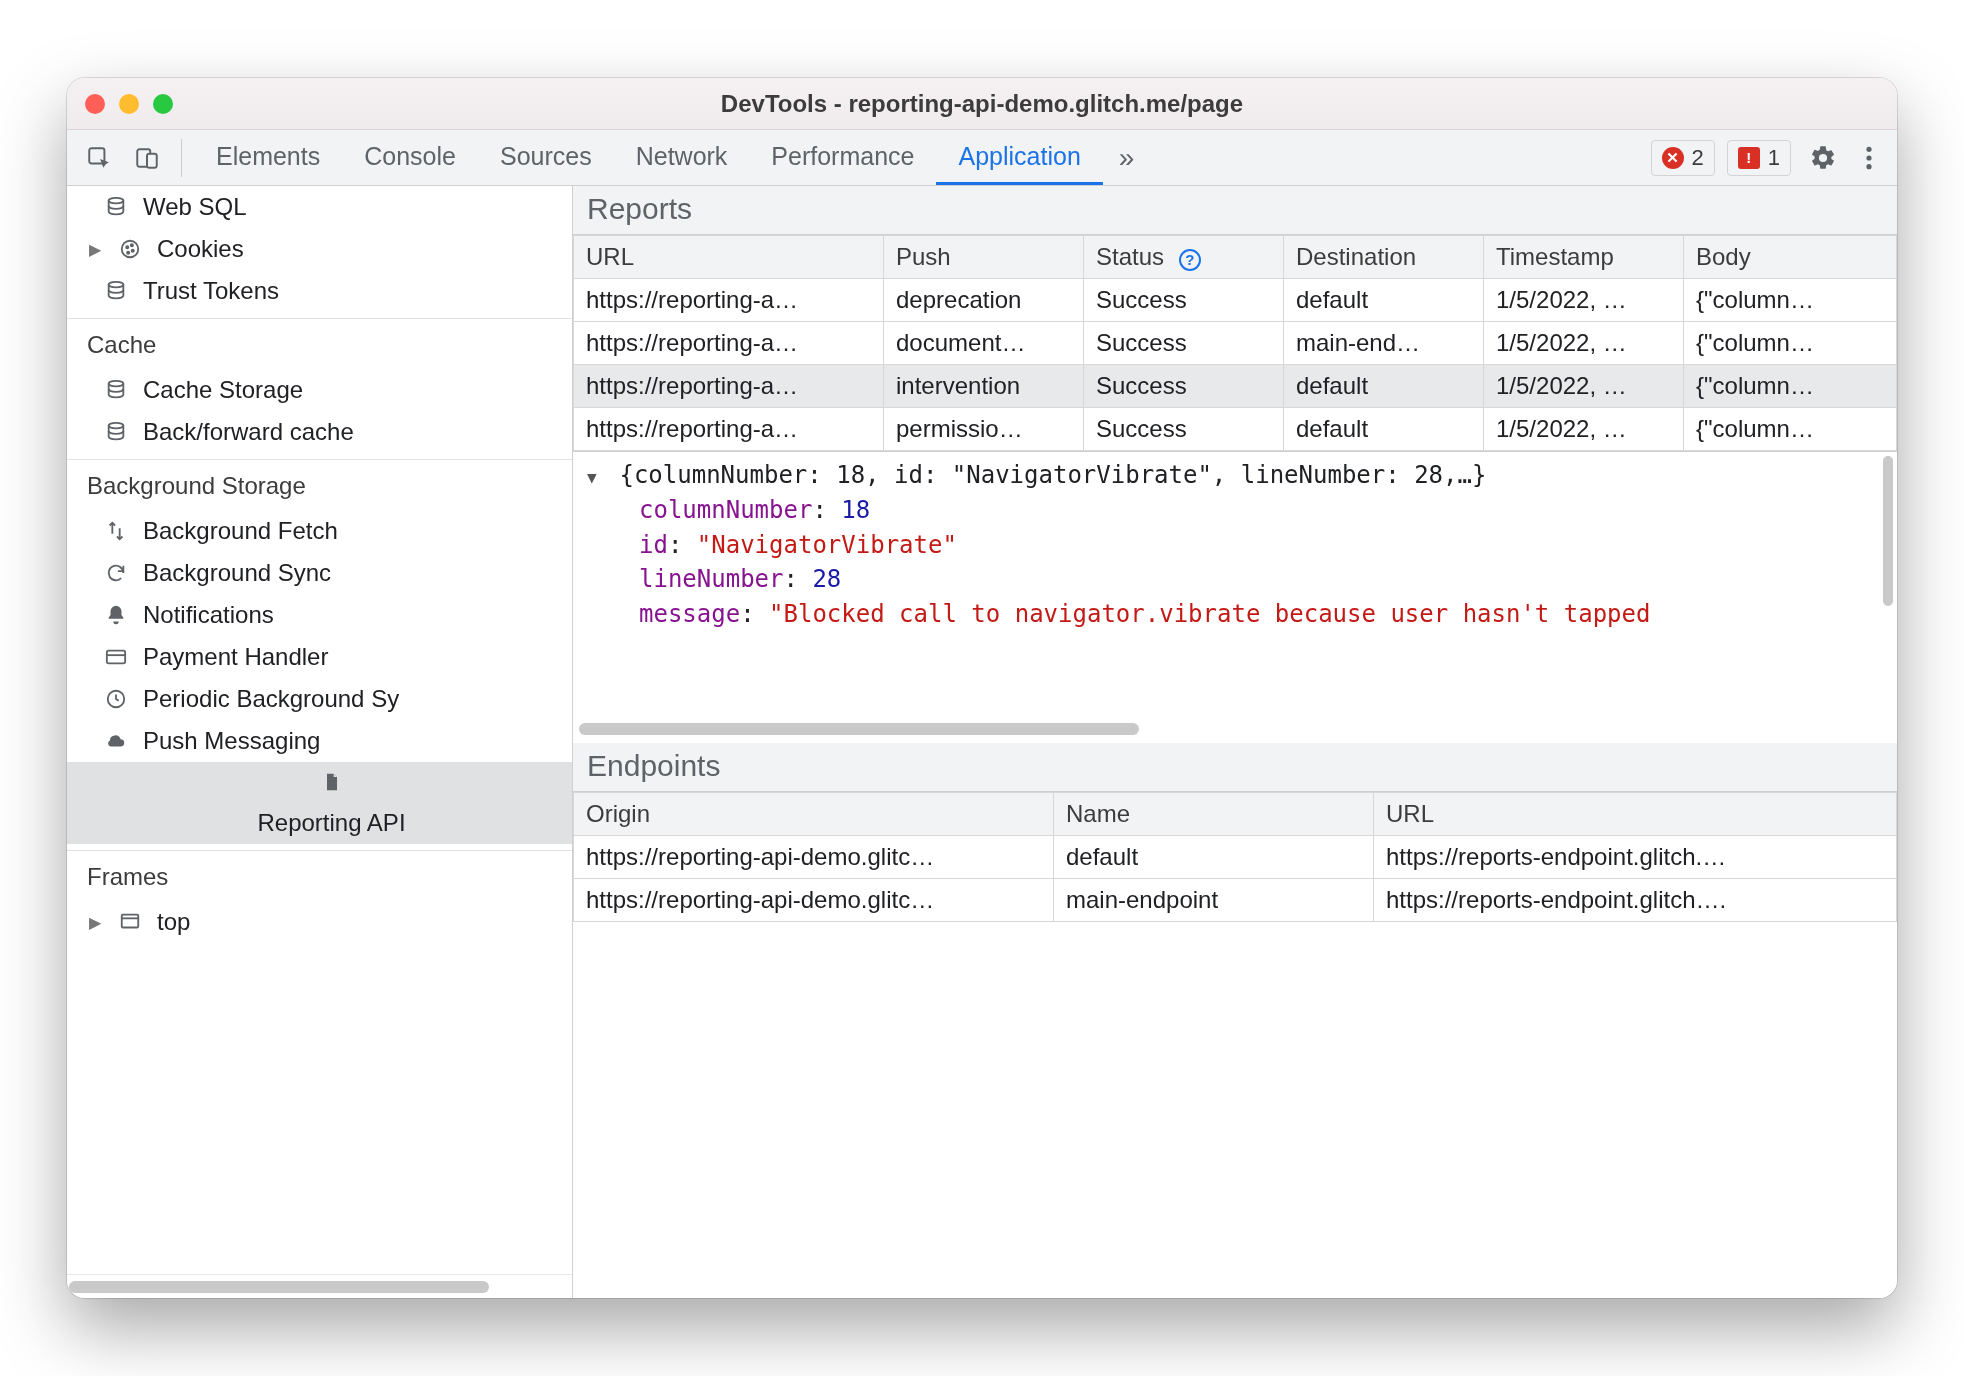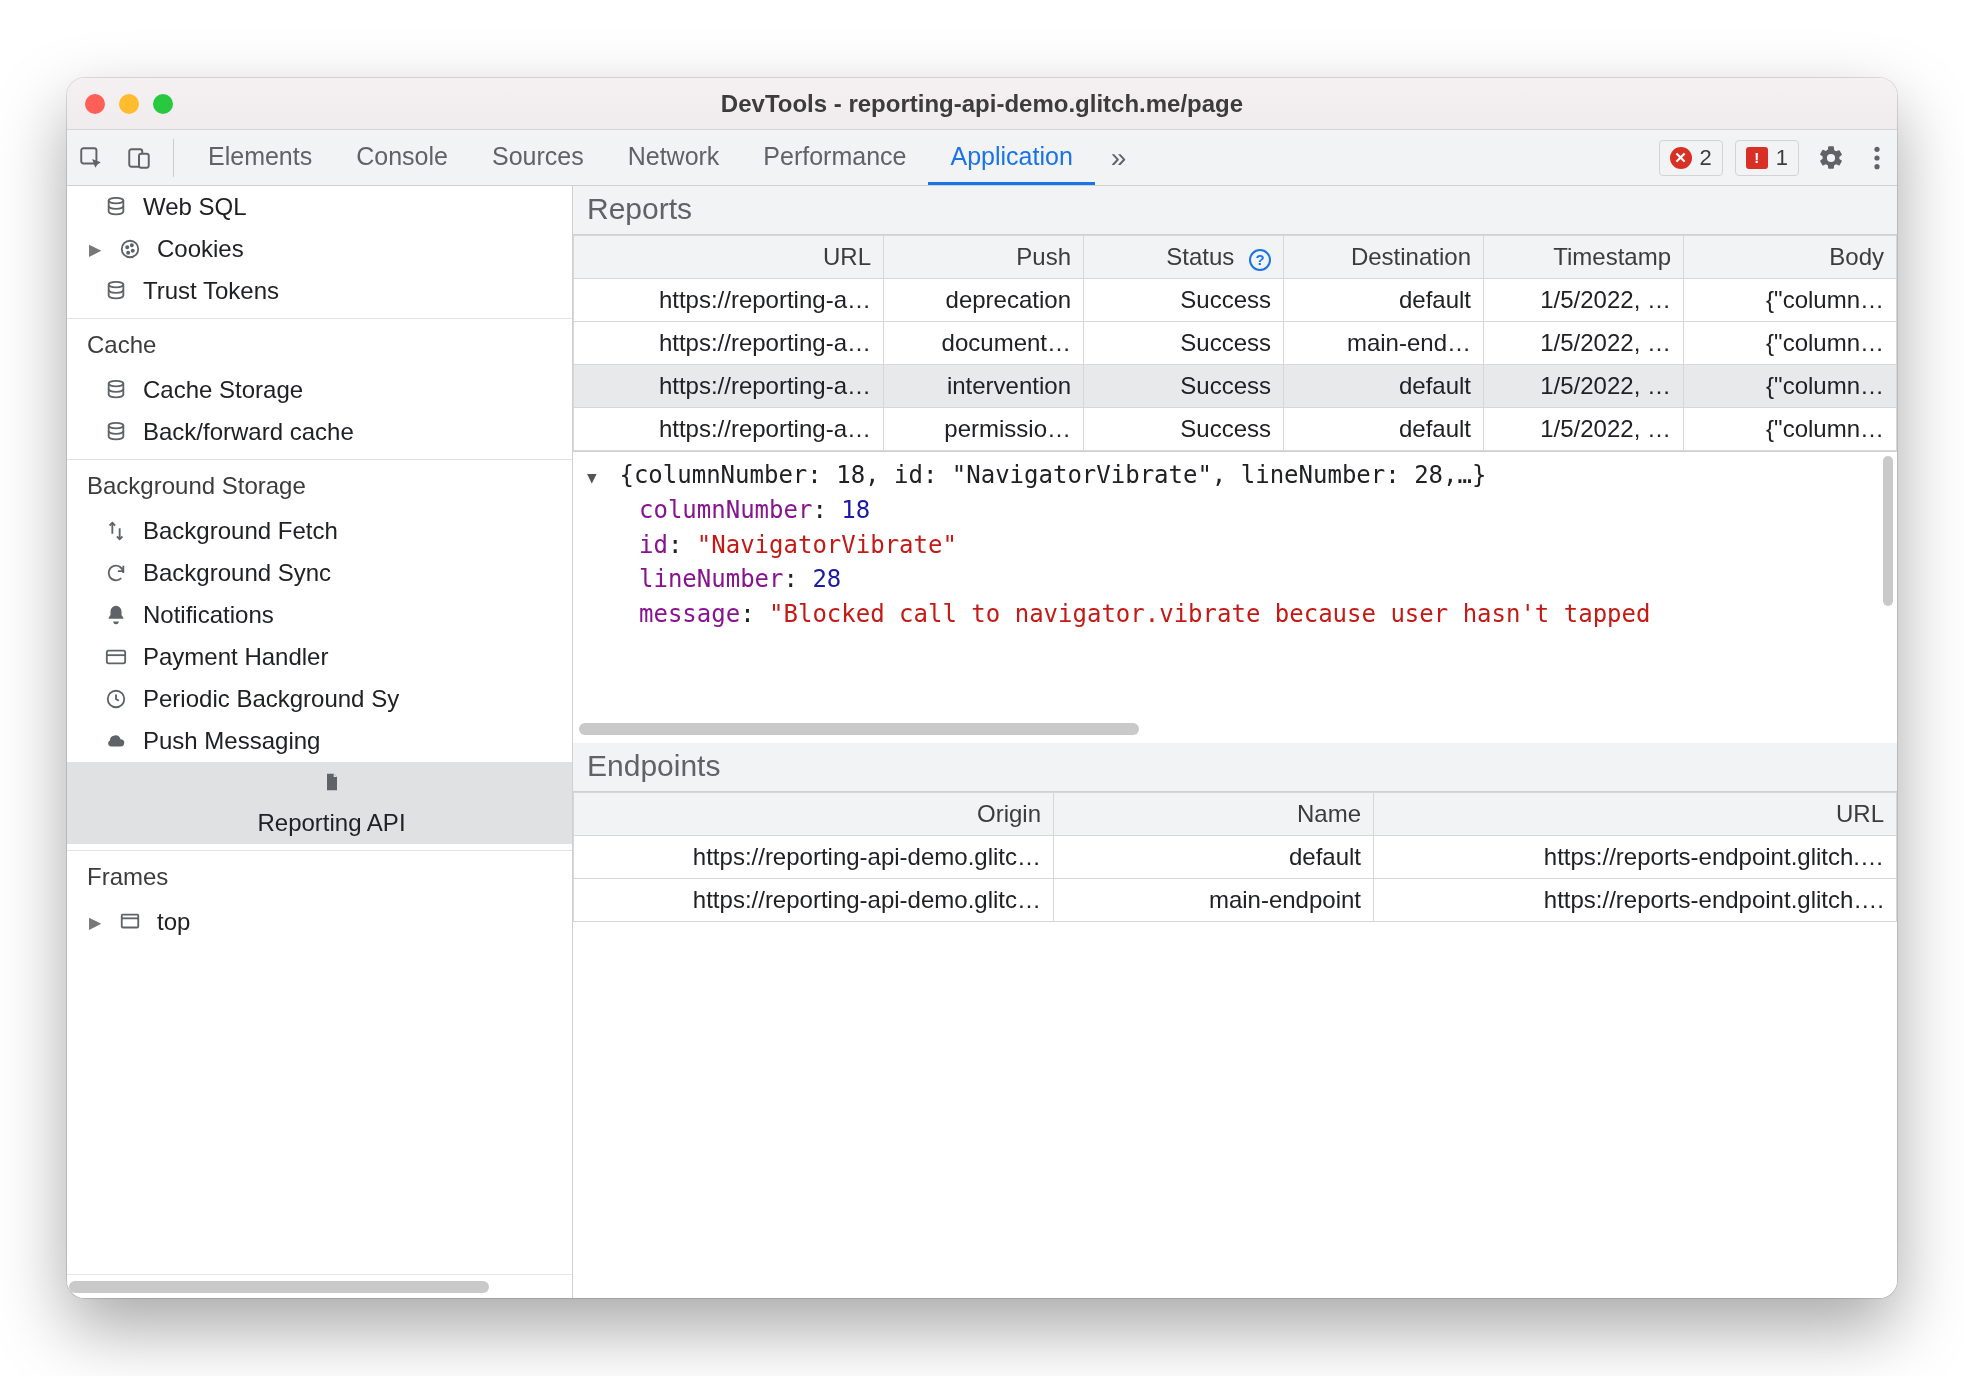--- a/index.html
+++ b/index.html
@@ -40,21 +40,21 @@
   .dot.yellow { background: #febc2e; }
   .dot.green { background: #28c840; }
   .title { flex: 1; text-align: center; font-weight: 600; font-size: 24px; color: #3c3c3c; margin-left: -160px; }
   
   .topbar {
     display: flex;
     align-items: center;
     height: 56px;
     border-bottom: 1px solid #d0d0d0;
     background: #f1f3f4;
-    padding: 0 2px;
+    padding: 0 10px;
     gap: 4px;
   }
   .tb-iconbtn {
     width: 44px; height: 44px; display:flex; align-items:center; justify-content:center;
     color:#5f6368;
   }
   .divider { width:1px; height:38px; background:#ccc; margin:0 8px; }
   .tabs { display:flex; align-items:stretch; height:100%; }
   .tab {
     padding: 0 22px;
@@ -124,21 +124,21 @@
     border-bottom:1px solid #d0d0d0;
     background:#f1f3f4;
   }
   table.grid {
     width:100%; border-collapse:collapse; table-layout:fixed;
     font-size:24px;
   }
   table.grid th, table.grid td {
     border:1px solid #d7d7d7;
     padding: 7px 12px;
-    text-align:right;
+    text-align:left;
     white-space:nowrap; overflow:hidden; text-overflow:ellipsis;
   }
   table.grid th { background:#f1f3f4; font-weight:400; color:#3c3c3c; }
   table.grid tr.sel td { background:#e7e9eb; }
   .hdr-help {
     display:inline-flex; align-items:center; justify-content:center;
     width:22px; height:22px; border:2px solid #1a73e8; color:#1a73e8;
     border-radius:50%; font-size:15px; margin-left:8px; font-weight:600;
   }
   

